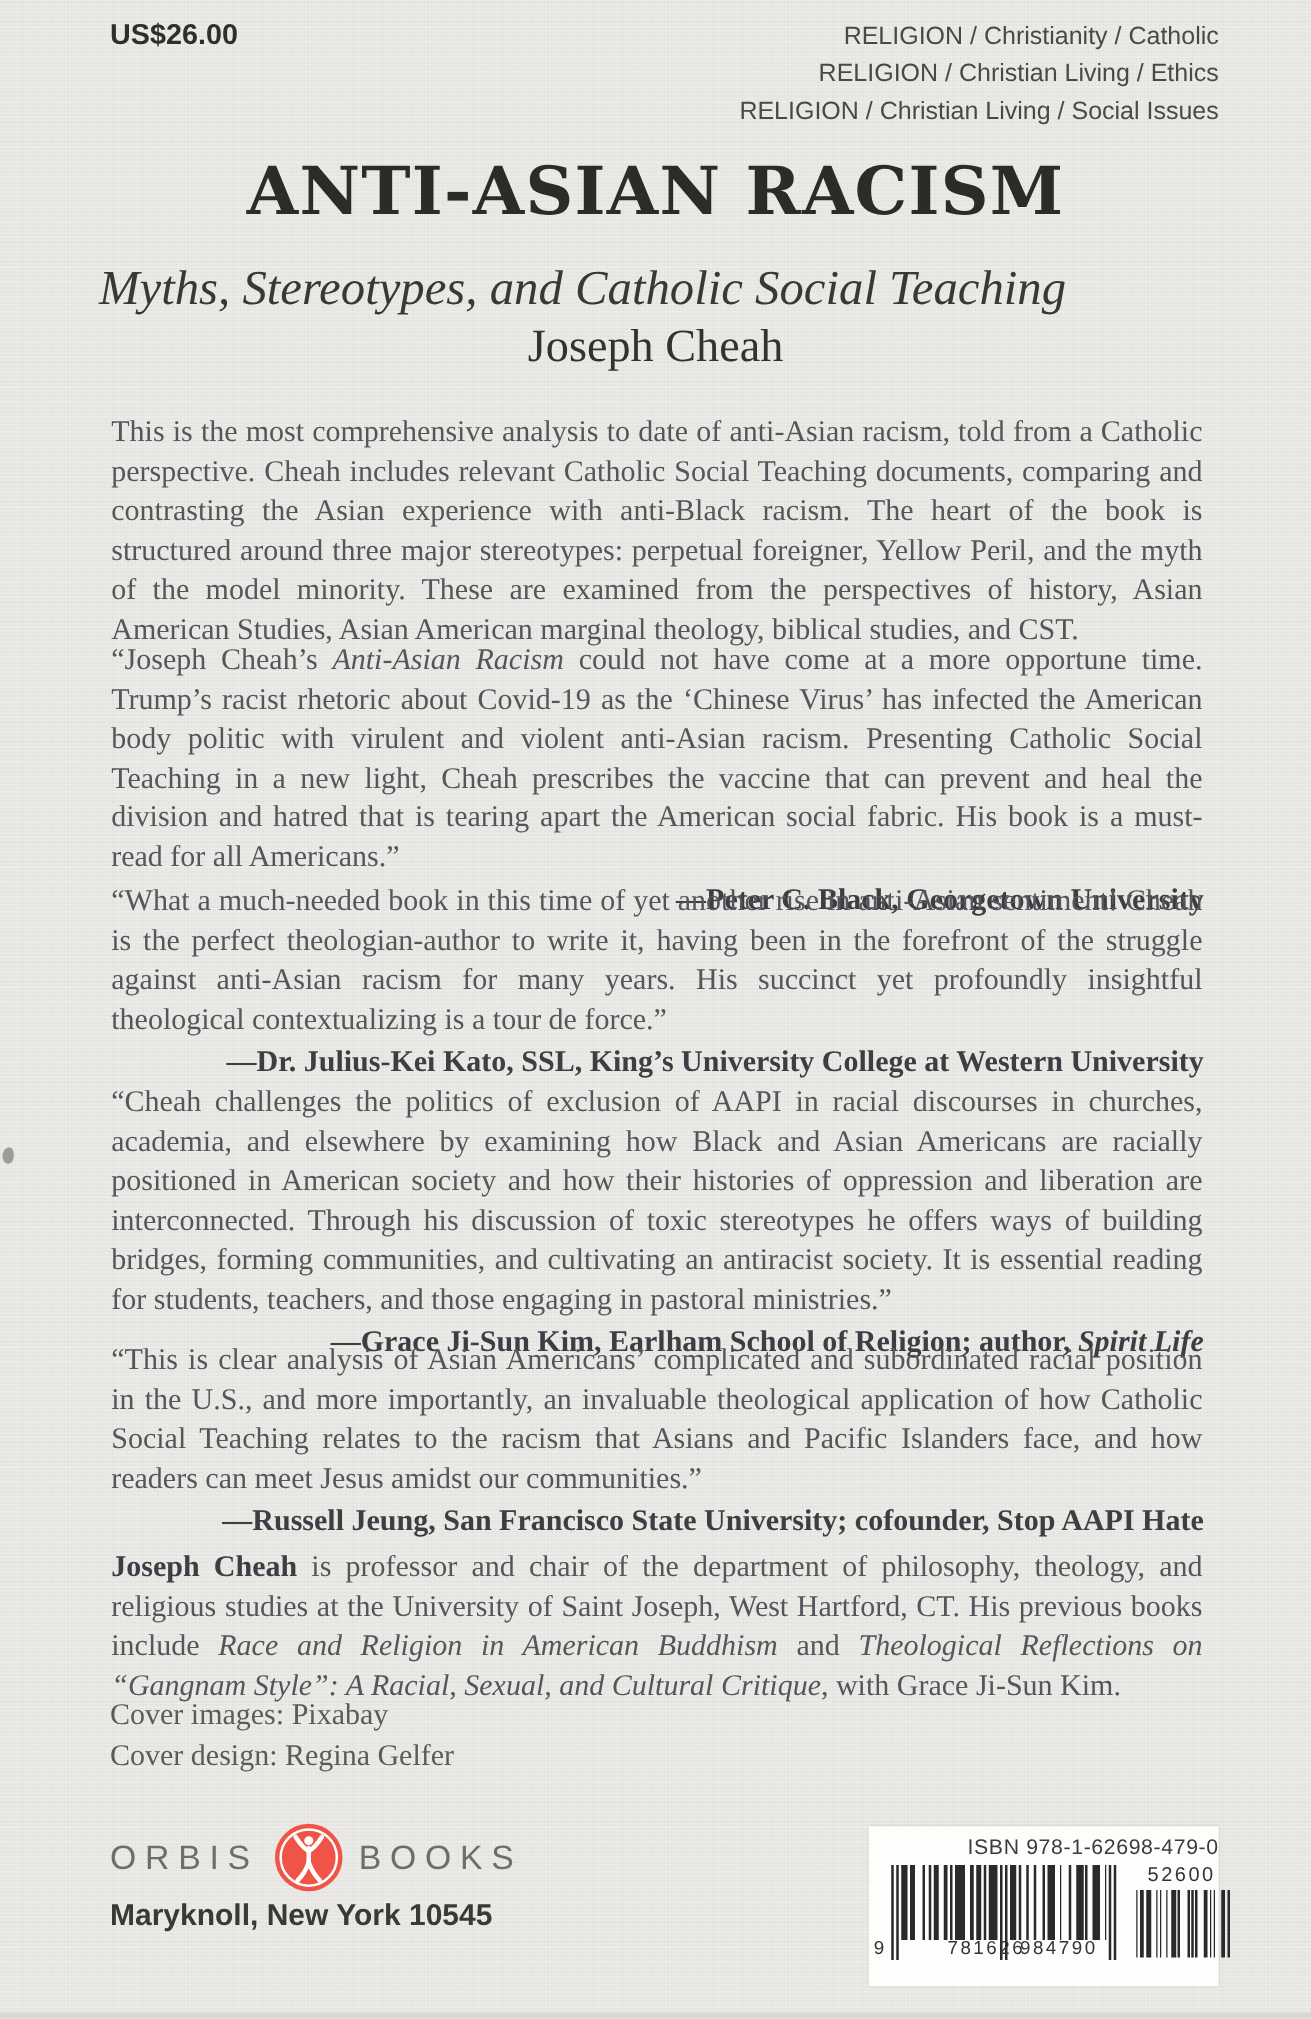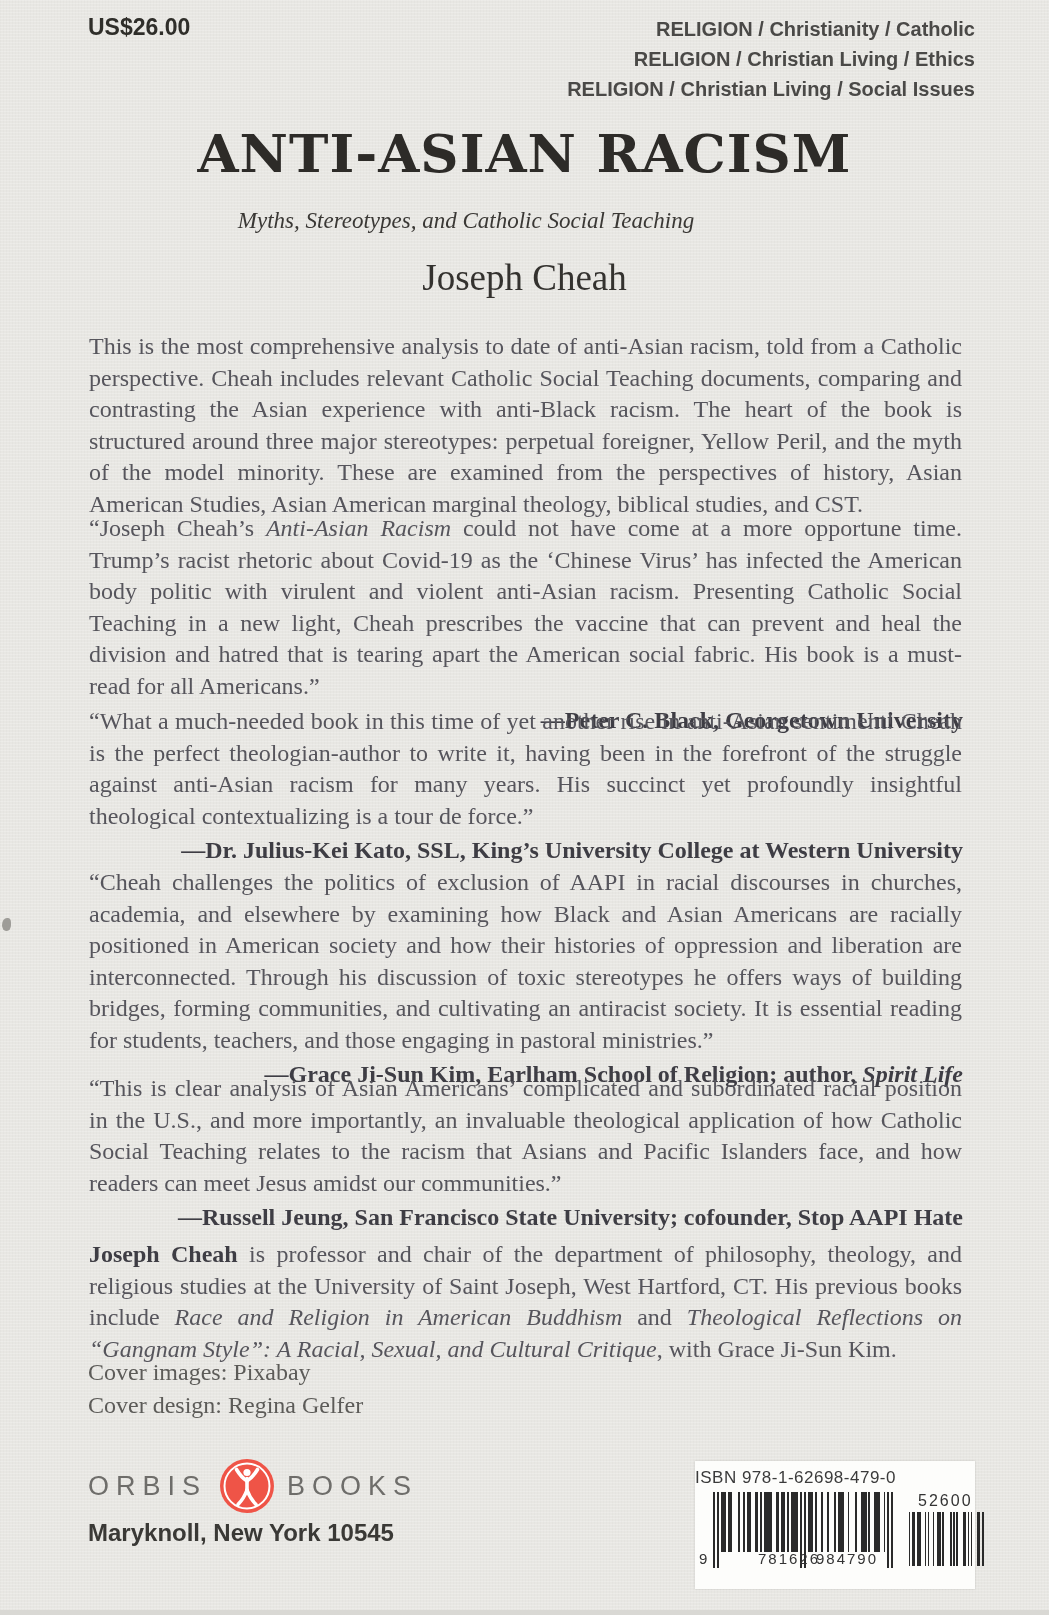--- a/index.html
+++ b/index.html
@@ -12,30 +12,30 @@
       repeating-linear-gradient(90deg, rgba(0,0,0,.015) 0 1px, transparent 1px 3px);
     font-family:"Liberation Serif", serif;
     color:#56555c;
   }
   .price{
     position:absolute;top:14px;left:88px;
     font-family:"Liberation Sans", sans-serif;font-weight:700;font-size:23px;color:#2f2e2a;
   }
   .categories{
     position:absolute;top:14px;right:74px;text-align:right;
-    font-family:"Liberation Sans", sans-serif;font-weight:700;font-size:20px;line-height:30px;color:#4a4947;
+    font-family:"Liberation Sans", sans-serif;font-weight:400;font-size:20px;line-height:30px;color:#4a4947;
   }
   .title{
     position:absolute;top:122px;left:0;width:1049px;margin:0;text-align:center;
     font-family:"DejaVu Serif","Liberation Serif",serif;font-weight:700;
     font-size:53px;letter-spacing:1px;color:#2d2b28;
   }
   .subtitle{
     position:absolute;top:208px;left:0;width:932px;text-align:center;
-    font-style:italic;font-size:23px;color:#3a3835;
+    font-style:italic;font-size:39px;color:#3a3835;
   }
   .author{
     position:absolute;top:256px;left:0;width:1049px;text-align:center;
     font-size:37px;color:#34322f;
   }
   .block{
     position:absolute;left:88px;width:875px;
     font-size:24px;line-height:31.5px;text-align:justify;
   }
   .block p{margin:1px;}
@@ -54,21 +54,21 @@
     font-family:"Liberation Sans", sans-serif;font-weight:700;font-size:24px;color:#3a3936;margin-top:5px;
   }
   .pub-site{
     font-family:"Liberation Sans", sans-serif;font-weight:700;font-size:20px;letter-spacing:8px;color:#4c4b48;margin-top:7px;
   }
   .barcode-box{
     position:absolute;left:695px;top:1461px;width:280px;height:128px;
     background:#fdfdfb;box-shadow:0 0 2px rgba(0,0,0,.15);
   }
   .isbn-label{
-    text-align:left;font-family:"Liberation Sans", sans-serif;font-size:17px;color:#3b3b3b;
+    text-align:right;font-family:"Liberation Sans", sans-serif;font-size:17px;color:#3b3b3b;
     letter-spacing:.5px;margin-top:7px;
   }
   .bars-row{display:flex;align-items:flex-start;margin-top:4px;padding-left:18px;}
   .ean13{position:relative;width:181px;height:92px;}
   .ean13 .bars{display:flex;align-items:flex-start;height:76px;}
   .bar{background:#2a2a2a;}
   .gap{background:transparent;}
   .ean13 .nums{
     position:absolute;top:58px;left:0;width:181px;height:18px;
     font-family:"Liberation Sans", sans-serif;font-size:15px;color:#333;

